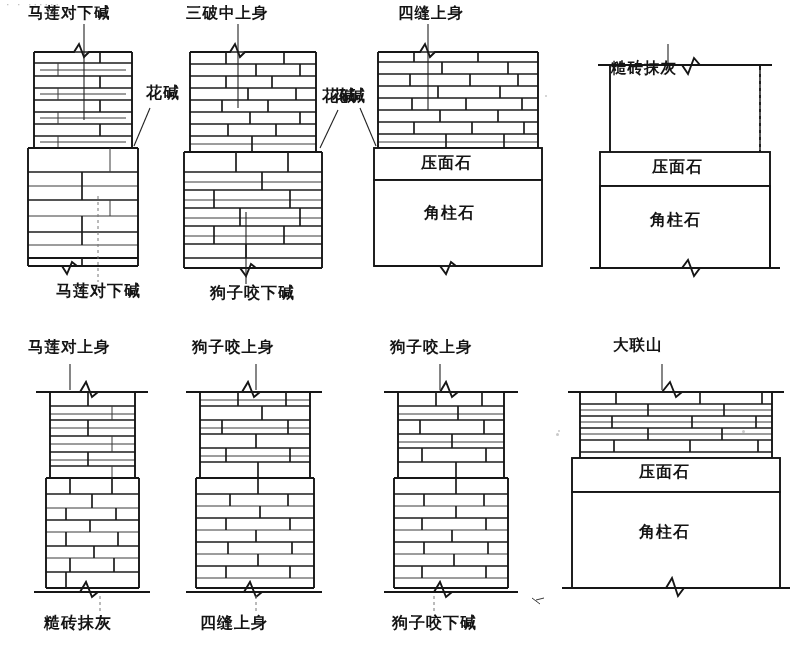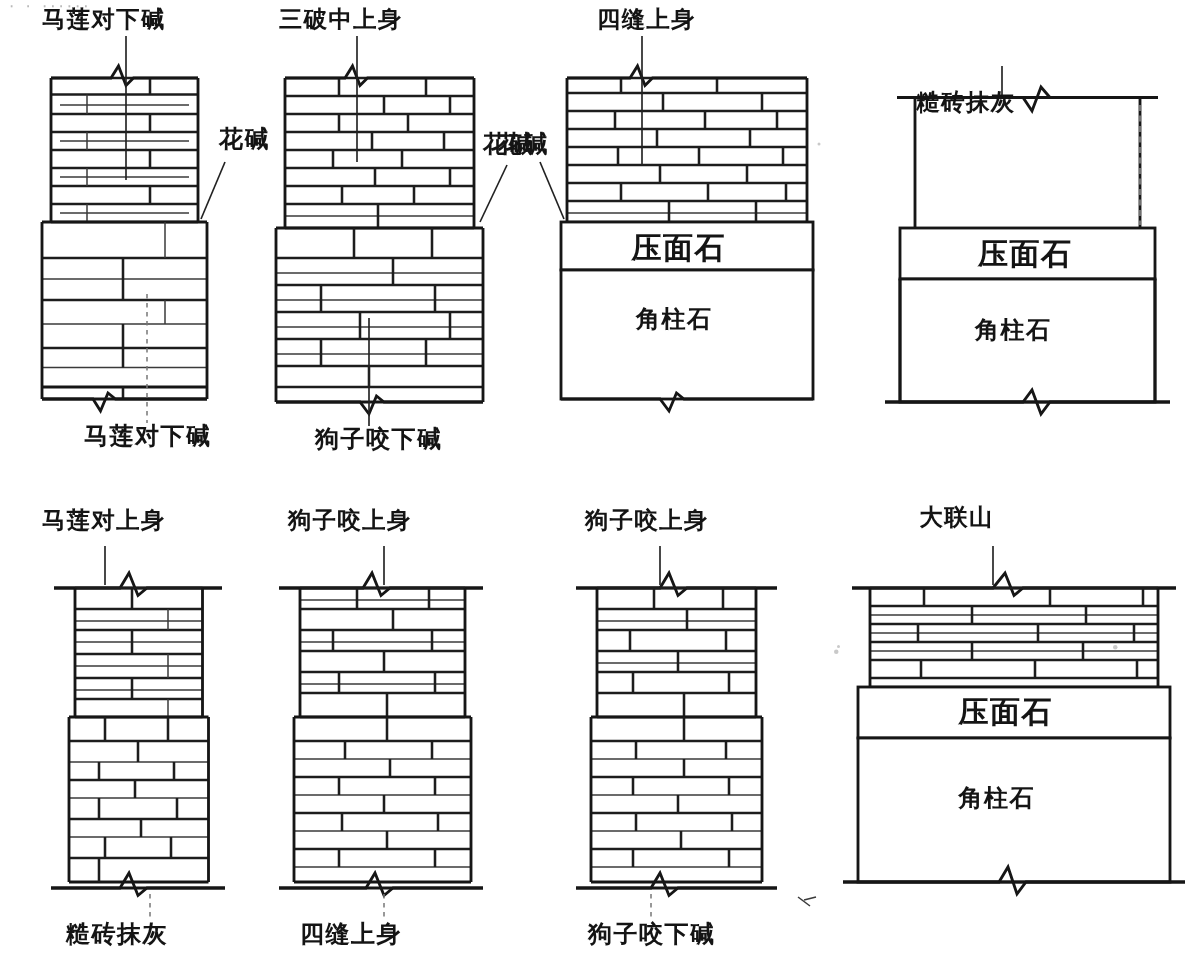--- a/index.html
+++ b/index.html
@@ -17,21 +17,21 @@
     position:absolute;
     font-family:"DejaVu Sans", sans-serif;
     font-weight:bold;
     color:#141414;
     white-space:nowrap;
     letter-spacing:1px;
     line-height:1;
   }
   .lbl.t16{font-size:15.5px;}
   .lbl.t15{font-size:16px;}
-  .lbl.t14{font-size:20px;}
+  .lbl.t14{font-size:16px;}
   .faint{
     position:absolute;
     font-size:11px;
     color:#b9b9b9;
     font-family:"DejaVu Sans", sans-serif;
     letter-spacing:2px;
     white-space:nowrap;
   }
   .speck{position:absolute;background:#c9c9c9;border-radius:50%;}
 </style>

